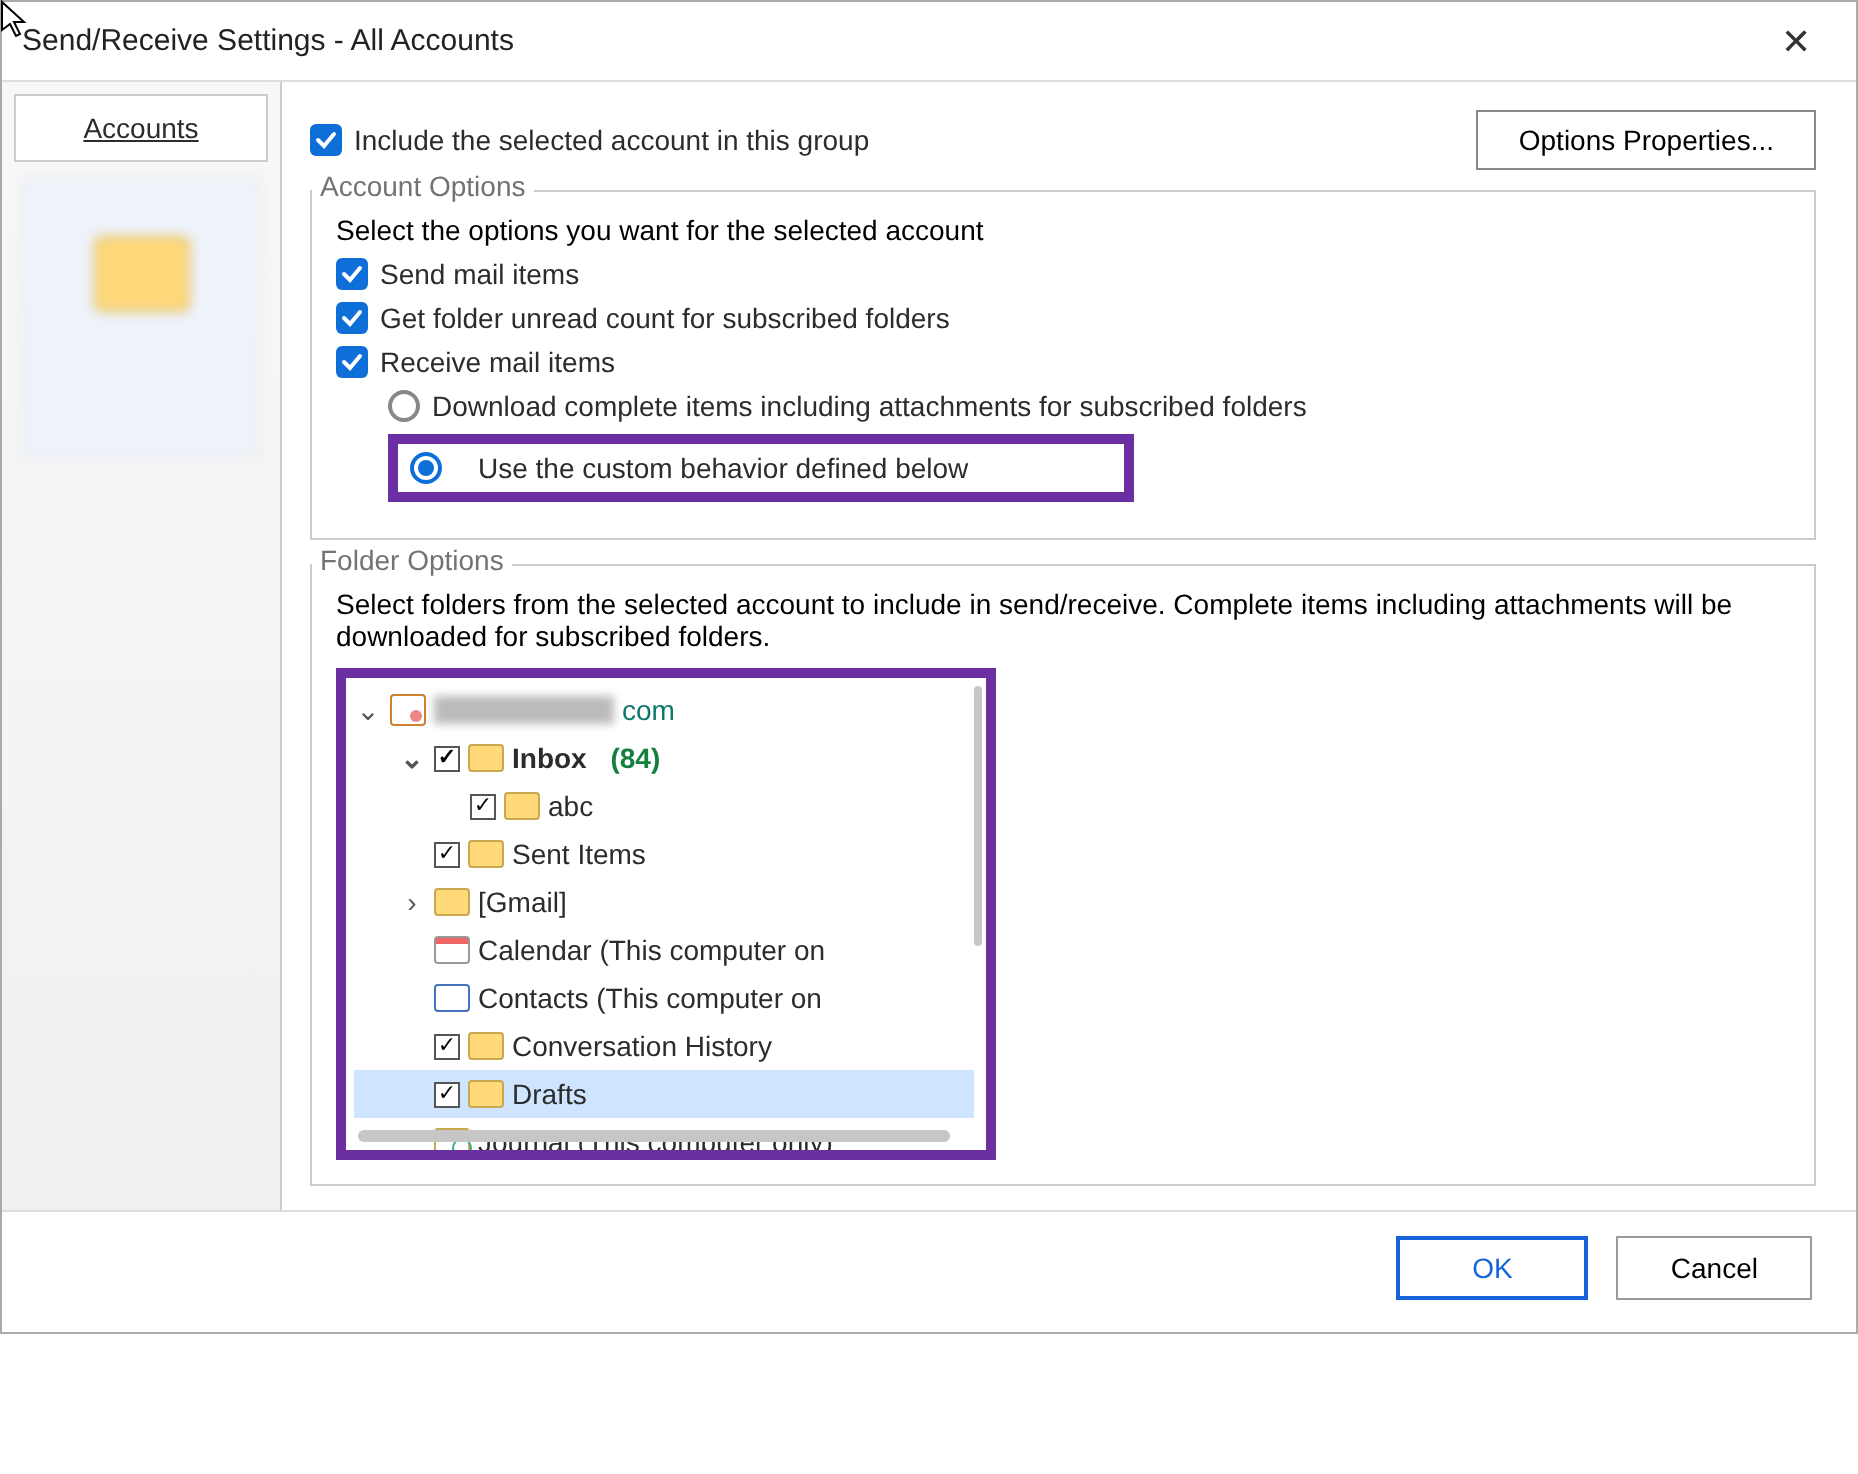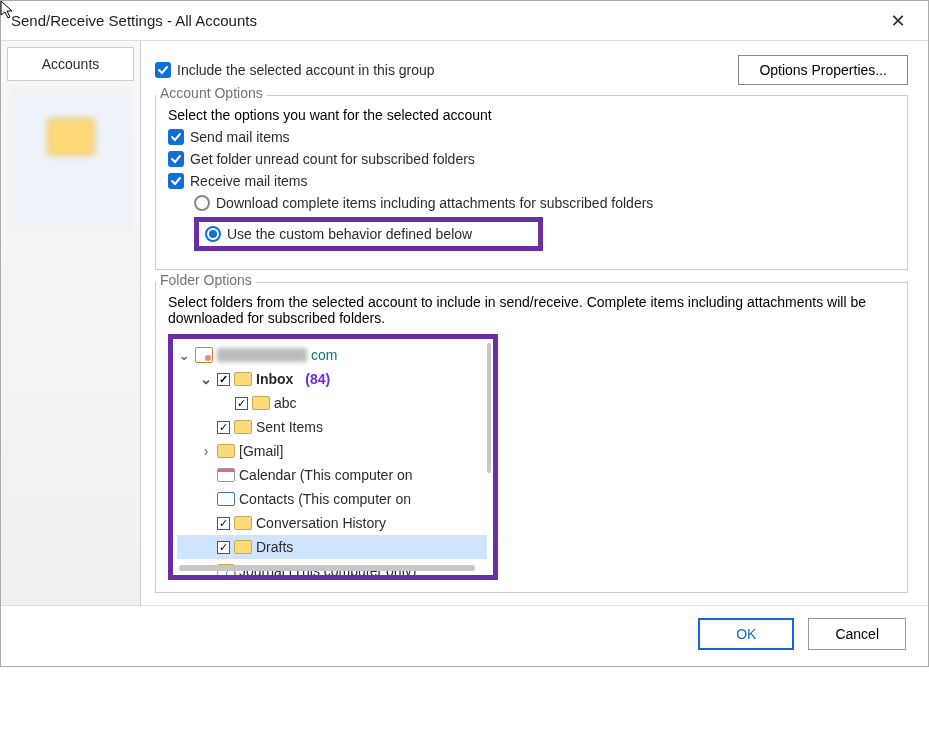--- a/index.html
+++ b/index.html
@@ -43,20 +43,21 @@
     display: flex;
     min-height: 0;
   }
   .sidebar {
     width: 140px;
     background: linear-gradient(#f8f8f8, #f0f0f0);
     border-right: 1px solid #ccc;
     display: flex;
     flex-direction: column;
     align-items: stretch;
+    text-decoration: underline;
   }
   .sidebar-header {
     text-align: center;
     padding: 8px 0;
     background: #fff;
     border: 1px solid #ccc;
     margin: 6px 6px 2px 6px;
     font-size: 14px;
   }
   .account-thumb {
@@ -142,21 +143,21 @@
   }
   .radio-circle.sel { border-color: #0e6fd8; }
   .radio-circle.sel .dot {
     width: 8px; height: 8px; border-radius: 50%; background: #0e6fd8;
   }
   .hl-box {
     border: 5px solid #6b2fa3;
     padding: 4px 6px;
     display: inline-flex;
     align-items: flex-start;
-    gap: 6px;
+    gap: 18px;
   }
   .folder-group { flex: 1; min-height: 0; display: flex; flex-direction: column; }
   .folder-help { margin: 4px 0 8px 0; }
   .tree-wrap {
     border: 5px solid #6b2fa3;
     width: 330px;
     height: 300px;
     background: #fff;
     position: relative;
     overflow: hidden;
@@ -213,21 +214,21 @@
   }
   .fld-ico.con {
     background:#fff;border:1px solid #4573c4;
   }
   .fld-ico.jrn {
     background:#fff;border:1px solid #c9a94f;
     position:relative;
   }
   .fld-ico.jrn::after{content:"";position:absolute;right:-2px;bottom:-2px;width:8px;height:8px;border:1px solid #3a8;border-radius:50%;}
   .fld-ico.note{background:#ffe88a;border:1px solid #c9a94f;}
-  .count { color: #6d28d9; }
+  .count { color: #15803d; }
   .sel-row { background: #cfe5ff; }
   .root-blur {
     display:inline-block; width:90px; height:14px;
     background:#bbb; filter: blur(2px);
   }
   .root-tail { color:#0f766e; }
   .bottombar {
     display: flex;
     justify-content: flex-end;
     gap: 14px;

